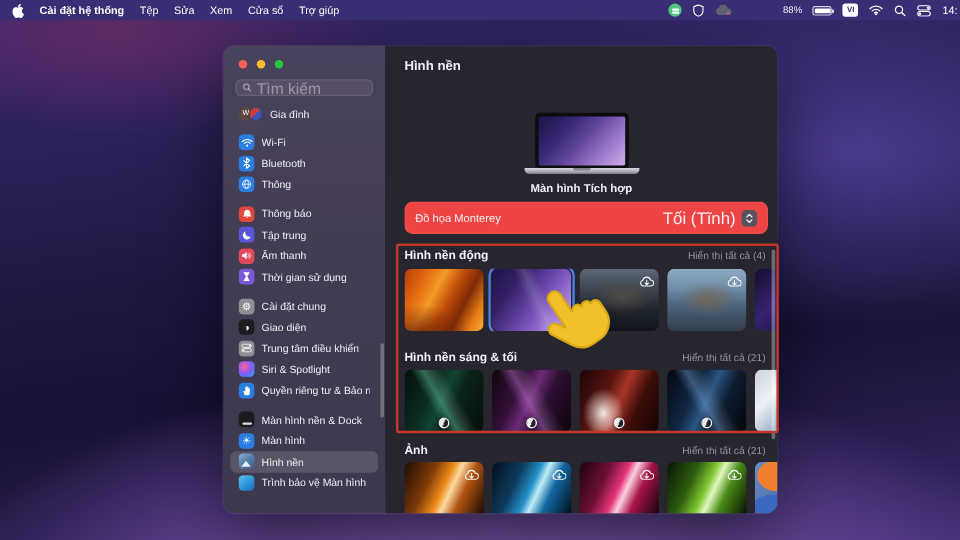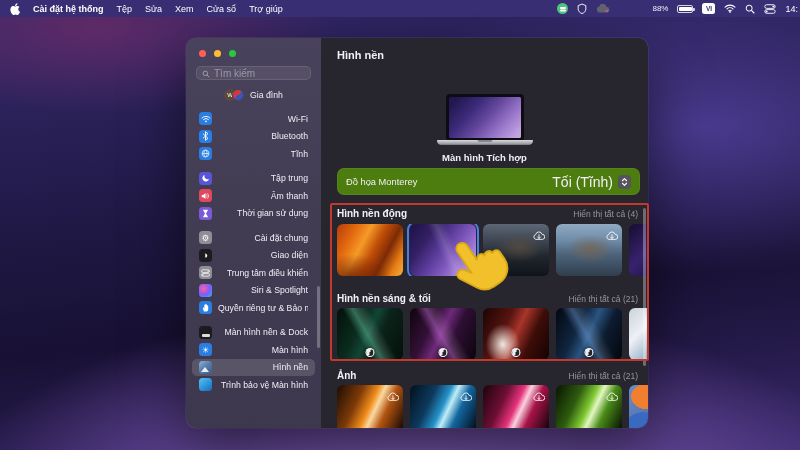--- a/index.html
+++ b/index.html
@@ -42,32 +42,32 @@
 
   
   .sidebar { width:135px; flex:0 0 135px; position:relative;
     background:linear-gradient(180deg, #49425c 0%, #433d54 40%, #3e384e 100%); }
   .lights { display:flex; gap:8px; padding:12px 0 0 13px; }
   .light { width:7px; height:7px; border-radius:50%; }
   .l-red{ background:#ff5f57; } .l-yel{ background:#febc2e; } .l-grn{ background:#28c840; }
   .searchbox { margin:9px 10px 0 10px; height:14px; border-radius:5px;
     background:rgba(255,255,255,0.08); border:1px solid rgba(255,255,255,0.10);
     display:flex; align-items:center; gap:4px; padding:0 5px; }
-  .searchbox .ph { color:rgba(235,235,245,0.45); font-size:10px; }
-  .family { display:flex; align-items:center; gap:6px; margin:7px 6px 0 6px; padding:2px 7px;justify-content:center; }
+  .searchbox .ph { color:rgba(235,235,245,0.45); font-size:13px; }
+  .family { display:flex; align-items:center; gap:6px; margin:7px 6px 0 6px; padding:2px 7px; }
   .avstack { position:relative; width:20px; height:12px; }
   .av { position:absolute; width:12px; height:12px; border-radius:50%; font-size:6px; color:#fff;
     display:flex; align-items:center; justify-content:center; }
   .av1 { left:0; background:#5a4a3e; z-index:1; }
   .av2 { left:8px; background:linear-gradient(135deg,#d03a3a 50%, #3a55c0 50%); z-index:2;
     border:0.5px solid #4a445c; }
   .family .lbl, .srow .lbl { color:#f0eef5; font-size:8.7px; white-space:nowrap; overflow:hidden; }
   .sgroup { margin-top:7px; }
   .srow { display:flex; align-items:center; gap:6px; height:17.5px; margin:0 6px;
-    padding:0 7px; border-radius:5px;justify-content:space-between; }
+    padding:0 7px; border-radius:5px; }
   .srow.sel { background:rgba(255,255,255,0.14); }
   .ic { flex:0 0 13px; width:13px; height:13px; border-radius:3.5px; display:flex;
     align-items:center; justify-content:center; color:#fff; font-size:8.5px; line-height:1; }
   .ic svg { display:block; }
   .ic-wifi,.ic-bt { background:#2a7de1; } .ic-net { background:#2a7de1; }
   .ic-notif { background:#e0483e; } .ic-sound { background:#e0485e; }
   .ic-focus { background:#5856d6; } .ic-time { background:#7a5ad6; }
   .ic-gen { background:#8e8e96; } .ic-app { background:#1c1c20; }
   .ic-acc { background:#2a7de1; } .ic-cc { background:#8e8e96; }
   .ic-siri { background:radial-gradient(circle at 35% 35%, #ff5fa0, #7a5cff 55%, #19c8f0 100%); }
@@ -91,21 +91,21 @@
     padding:2.5px 3px; }
   .mac-glass { width:100%; height:100%; border-radius:1.5px;
     background:linear-gradient(132deg, #221750 8%, #3c2b7a 32%, #66489e 52%, #9574c8 72%, #c3a2e2 94%); }
   .mac-base { width:96px; height:4.5px; margin-top:0;
     background:linear-gradient(180deg,#d9dade 0%, #a0a1a8 70%, #74757c 100%);
     border-radius:1px 1px 6px 6px; position:relative; }
   .mac-base::after { content:""; position:absolute; top:0; left:50%; transform:translateX(-50%);
     width:15px; height:2px; background:#85868d; border-radius:0 0 3px 3px; }
   .mac-label { margin-top:7px; text-align:center; font-size:9.5px; font-weight:700; }
   .gcard { position:absolute; left:16px; top:130px; width:303px; height:27px;
-    background:#4d7c0f; border:1px solid rgba(255,255,255,0.06); border-radius:7px;
+    background:#ef4444; border:1px solid rgba(255,255,255,0.06); border-radius:7px;
     display:flex; align-items:center; padding:0 8px; }
   .gcard .glabel { font-size:9.3px; }
   .gcard .gright { margin-left:auto; display:flex; align-items:center; gap:5px; }
   .gcard .gvalue { font-size:14px; }
   .stepper { width:13px; height:14px; background:#56535f; border-radius:4px;
     display:flex; align-items:center; justify-content:center; }
   .sec-head { position:absolute; left:16px; right:10px; display:flex; align-items:baseline; }
   .sec-head .st { font-size:10px; font-weight:700; }
   .sec-head .sa { margin-left:auto; font-size:8.5px; color:#97949e; }
   .thumb-row { position:absolute; left:16px; right:0; height:52px; display:flex; gap:7px; overflow:hidden; }
@@ -282,25 +282,34 @@
         <div class="srow">
           <span class="ic ic-net">
               <svg width="9" height="9" viewBox="0 0 12 12">
                 <g fill="none" stroke="#fff" stroke-width="0.9">
                   <circle cx="6" cy="6" r="4.6"></circle>
                   <ellipse cx="6" cy="6" rx="2.1" ry="4.6"></ellipse>
                   <path d="M1.4 6h9.2"></path>
                 </g>
               </svg>
             </span>
-          <span class="lbl">Tĩnh</span>
+          <span class="lbl">Thông</span>
         </div>
       </div>
 
       <div class="sgroup">
+        <div class="srow">
+          <span class="ic ic-notif">
+              <svg width="8" height="9" viewBox="0 0 10 11">
+                <path fill="#fff" d="M5 .8c2 0 3.2 1.5 3.2 3.5 0 2.3.9 3.2 1.3 3.6H.5c.4-.4 1.3-1.3 1.3-3.6C1.8 2.3 3 .8 5 .8z"></path>
+                <path fill="#fff" d="M3.8 8.6a1.3 1.3 0 0 0 2.4 0z"></path>
+              </svg>
+            </span>
+          <span class="lbl">Thông báo</span>
+        </div>
         <div class="srow">
           <span class="ic ic-focus">
               <svg width="8" height="8" viewBox="0 0 10 10">
                 <path fill="#fff" d="M7.8 6.6A4 4 0 0 1 3.4 1 4.3 4.3 0 1 0 8.9 6.4a4 4 0 0 1-1.1.2z"></path>
               </svg>
             </span>
           <span class="lbl">Tập trung</span>
         </div>
         <div class="srow">
           <span class="ic ic-sound">

